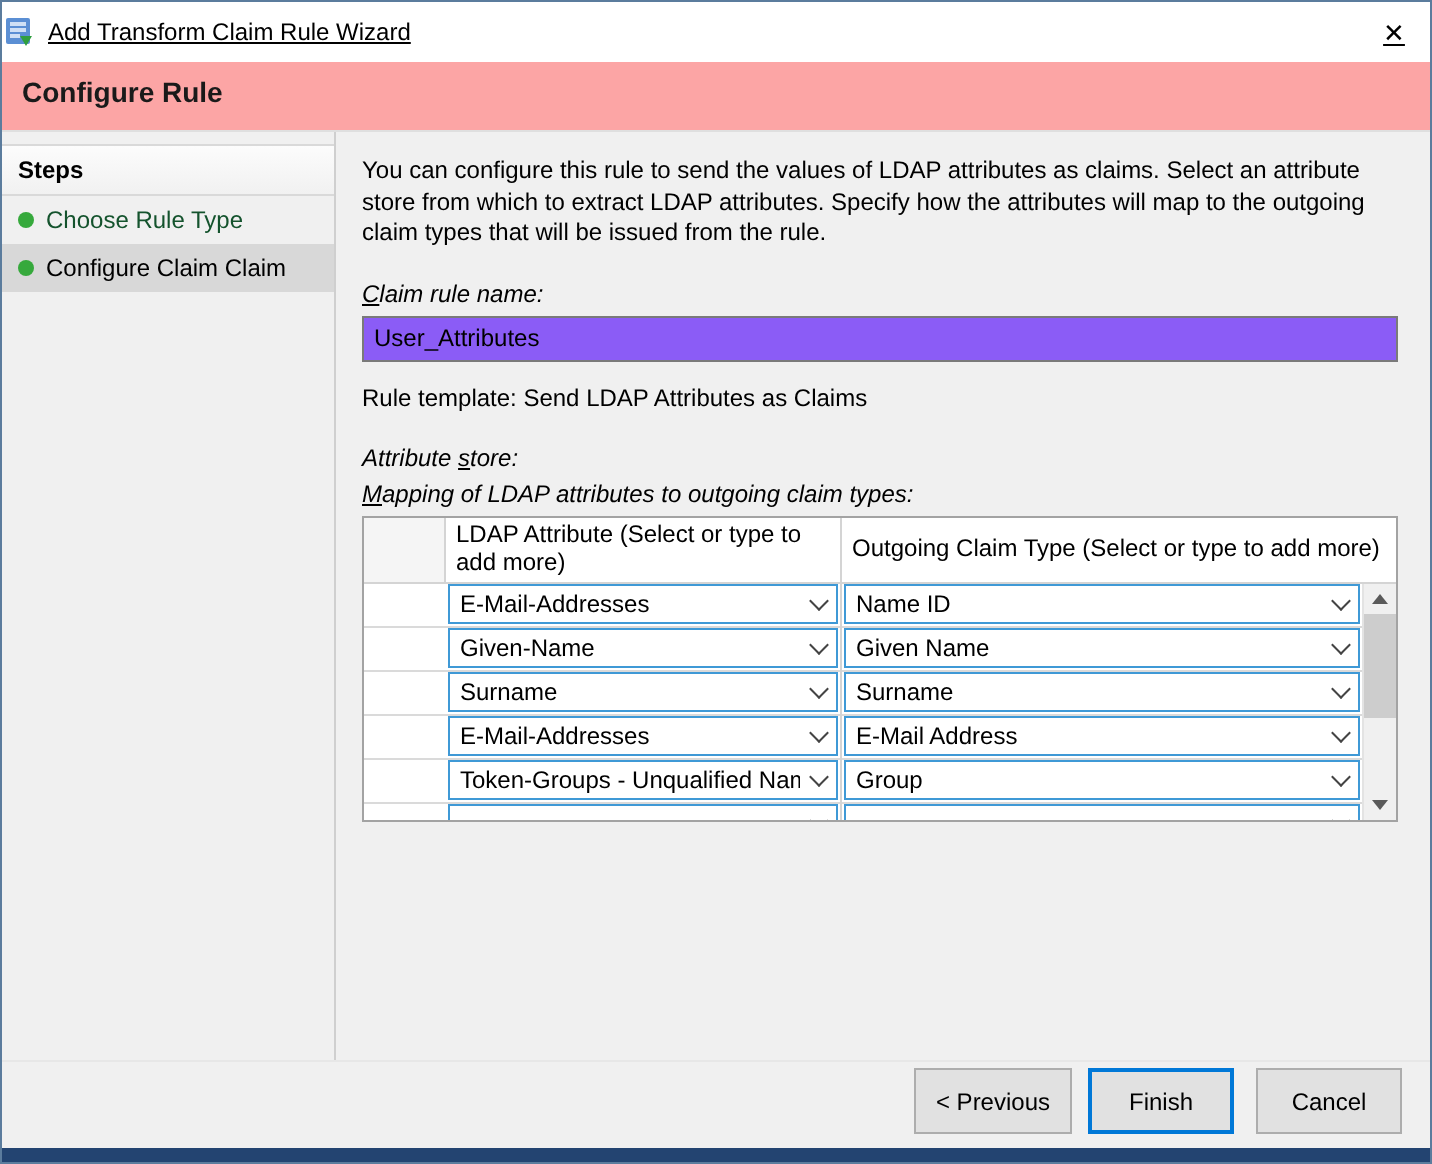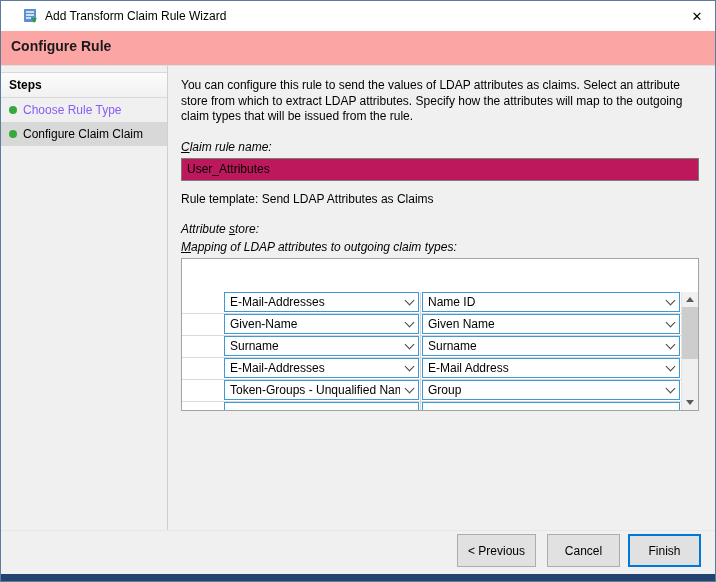--- a/index.html
+++ b/index.html
@@ -7,42 +7,42 @@
   .window{
     width:716px;height:582px;
     border:1px solid #5b7c9d;
     display:flex;flex-direction:column;
     background:#f0f0f0;
     font-family:"Liberation Sans",sans-serif;
     font-size:12px;color:#000;
     overflow:hidden;
   }
   
-  .titlebar{height:30px;background:#fff;display:flex;align-items:center;padding-left:21px;flex:0 0 auto;}
+  .titlebar{height:30px;background:#fff;display:flex;align-items:center;padding-left:0;flex:0 0 auto;text-decoration:underline;}
   .app-icon{width:16px;height:16px;display:inline-flex;flex:0 0 auto;}
   .title-text{margin-left:7px;white-space:nowrap;}
   .close-btn{margin-left:auto;width:36px;height:30px;display:flex;align-items:center;justify-content:center;font-size:13px;color:#000;cursor:default;}
   
   .page-header{background:#fca5a5;padding:7px 0 11px 10px;border-bottom:1px solid #dfdfdf;flex:0 0 auto;}
   .page-header h1{margin:0;font-size:14px;font-weight:bold;color:#1a1a1a;}
   
   .body{flex:1 1 auto;display:flex;min-height:0;background:#f0f0f0;}
   .sidebar{width:167px;flex:0 0 auto;border-right:1px solid #cfcfcf;background:#f0f0f0;}
   .steps-header{margin-top:6px;border-top:1px solid #d9d9d9;border-bottom:1px solid #d9d9d9;background:linear-gradient(#fcfcfc,#f1f1f1);font-weight:bold;padding:5px 8px;}
   .step-item{display:flex;align-items:flex-start;gap:6px;padding:5px 6px 5px 8px;cursor:default;}
   .step-item.current{background:#d8d8d8;}
   .bullet{flex:0 0 auto;width:8px;height:8px;border-radius:50%;background:#36a93c;margin-top:3px;}
-  .step-link{color:#8b5cf6;}
+  .step-link{color:#14532d;}
   .step-current-label{color:#000;}
   
   .main{flex:1 1 auto;padding:12px 16px 0 13px;overflow:hidden;}
   .desc{margin:0 0 15px 0;line-height:1.3;}
   .field-label{margin:0 0 4px 0;font-style:italic;}
   .ak{text-decoration:underline;}
-  .text-input{display:block;width:100%;height:23px;border:1px solid #7a7a7a;background:#be185d;font:inherit;padding:2px 5px;margin:0 0 0 0;}
+  .text-input{display:block;width:100%;height:23px;border:1px solid #7a7a7a;background:#8b5cf6;font:inherit;padding:2px 5px;margin:0 0 0 0;}
   .rule-template{margin:11px 0 16px 0;}
   .combo{height:23px;background:#fff;border:1px solid #707070;display:flex;align-items:center;padding:0 20px 0 6px;position:relative;cursor:default;}
   .combo-text{white-space:nowrap;overflow:hidden;}
   .combo-arrow{position:absolute;right:0;top:0;bottom:0;width:18px;display:flex;align-items:center;justify-content:center;}
   .chev{width:7px;height:7px;border-right:1px solid #444;border-bottom:1px solid #444;transform:rotate(45deg);margin-top:-4px;}
   .store-combo{width:424px;margin-bottom:16px;}
   
   .grid{position:relative;border:1px solid #a3a3a3;background:#fff;height:153px;overflow:hidden;}
   .grid-header{display:flex;height:33px;}
   .gh{border-right:1px solid #d4d4d4;border-bottom:1px solid #d4d4d4;display:flex;align-items:center;padding:2px 5px;background:#fff;line-height:1.15;}
@@ -115,20 +115,25 @@
       <div class="field-label"><span></span><span class="ak">C</span><span>laim rule name:</span></div>
       <input class="text-input" type="text" value="User_Attributes" style="">
 
       <p class="rule-template">Rule template: Send LDAP Attributes as Claims</p>
 
       <div class="field-label"><span>Attribute </span><span class="ak">s</span><span>tore:</span></div>
 
       <div class="field-label"><span></span><span class="ak">M</span><span>apping of LDAP attributes to outgoing claim types:</span></div>
 
       <div class="grid">
+        <div class="grid-header">
+          <div class="gh rowhdr"></div>
+          <div class="gh c1">LDAP Attribute (Select or type to add more)</div>
+          <div class="gh c2">Outgoing Claim Type (Select or type to add more)</div>
+        </div>
         <div class="rows">
 
           <div class="grid-row">
             <div class="row-hdr"></div>
             <div class="cell c1">
               <div class="combo cell-combo">
                 <span class="combo-text">E-Mail-Addresses</span>
                 <span class="combo-arrow">
                     <i class="chev"></i>
                   </span>
@@ -255,19 +260,19 @@
               <i class="tri-down"></i>
             </div>
         </div>
       </div>
 
     </div>
   </div>
 
   <div class="footer">
     <button class="btn">&lt; Previous</button>
+    <button class="btn default">Finish</button>
     <button class="btn cancel">Cancel</button>
-    <button class="btn default">Finish</button>
   </div>
 
   <div class="bottom-strip"></div>
 
 </div>
 
 </body></html>

